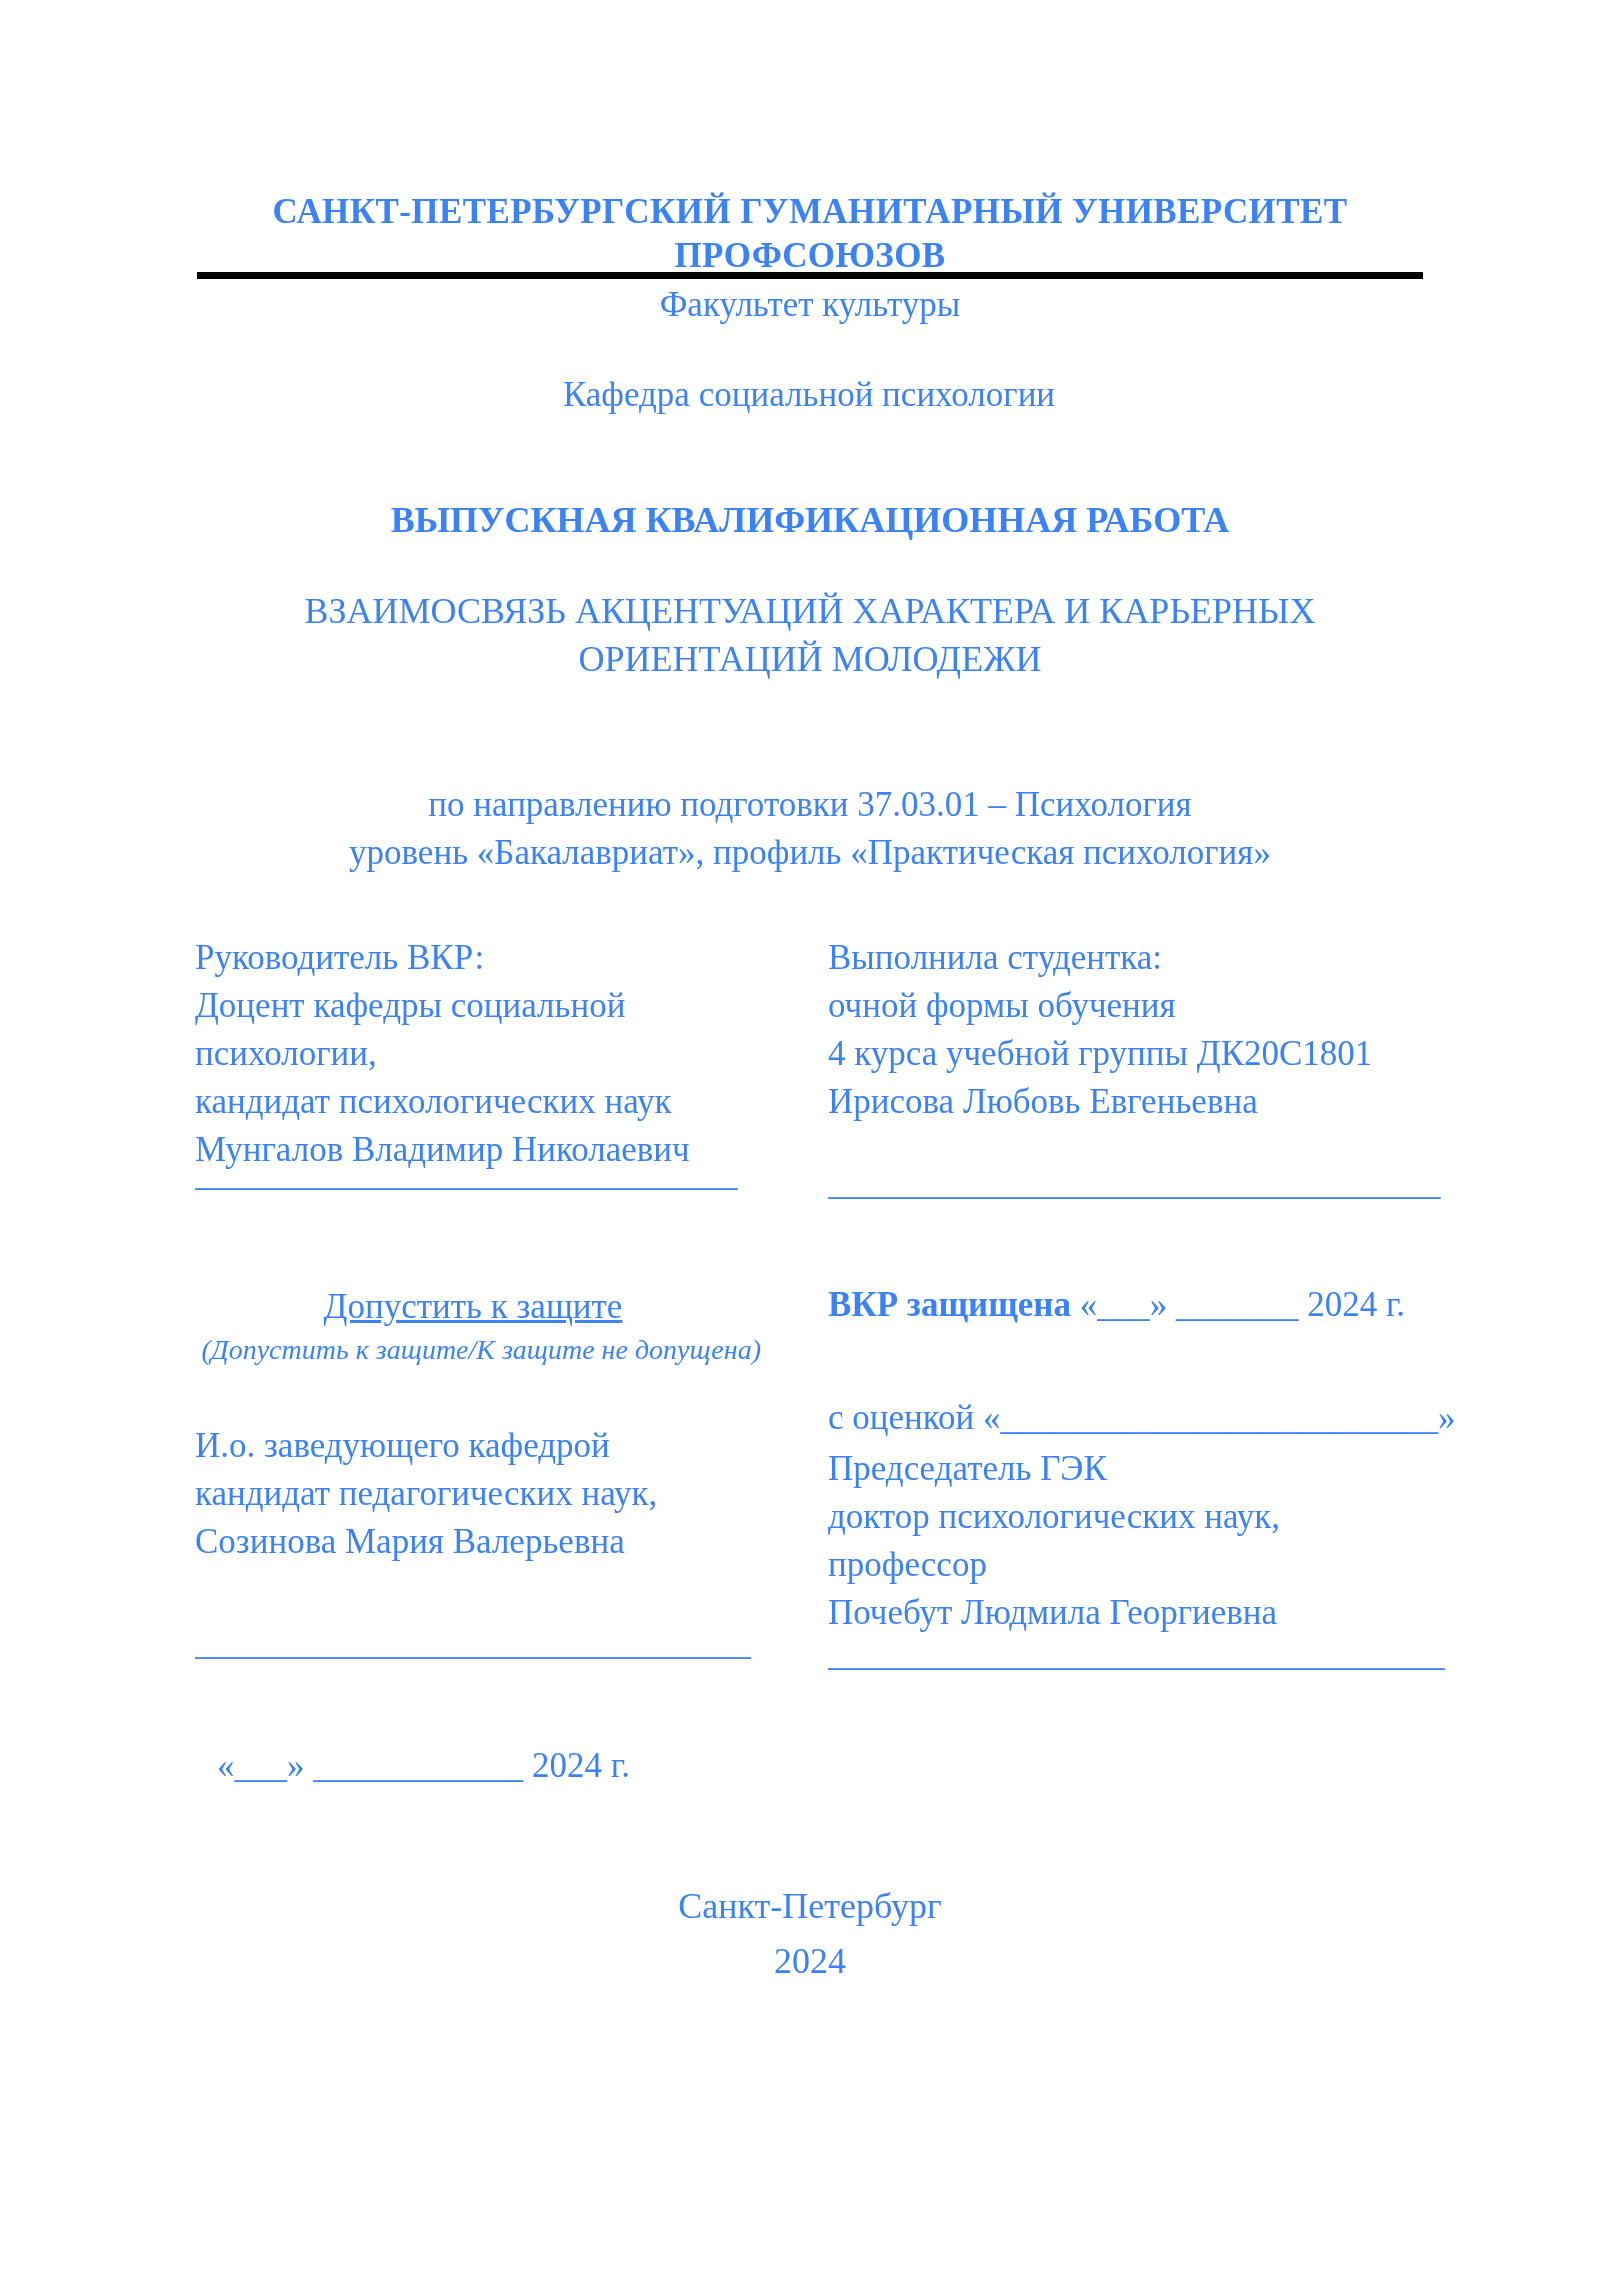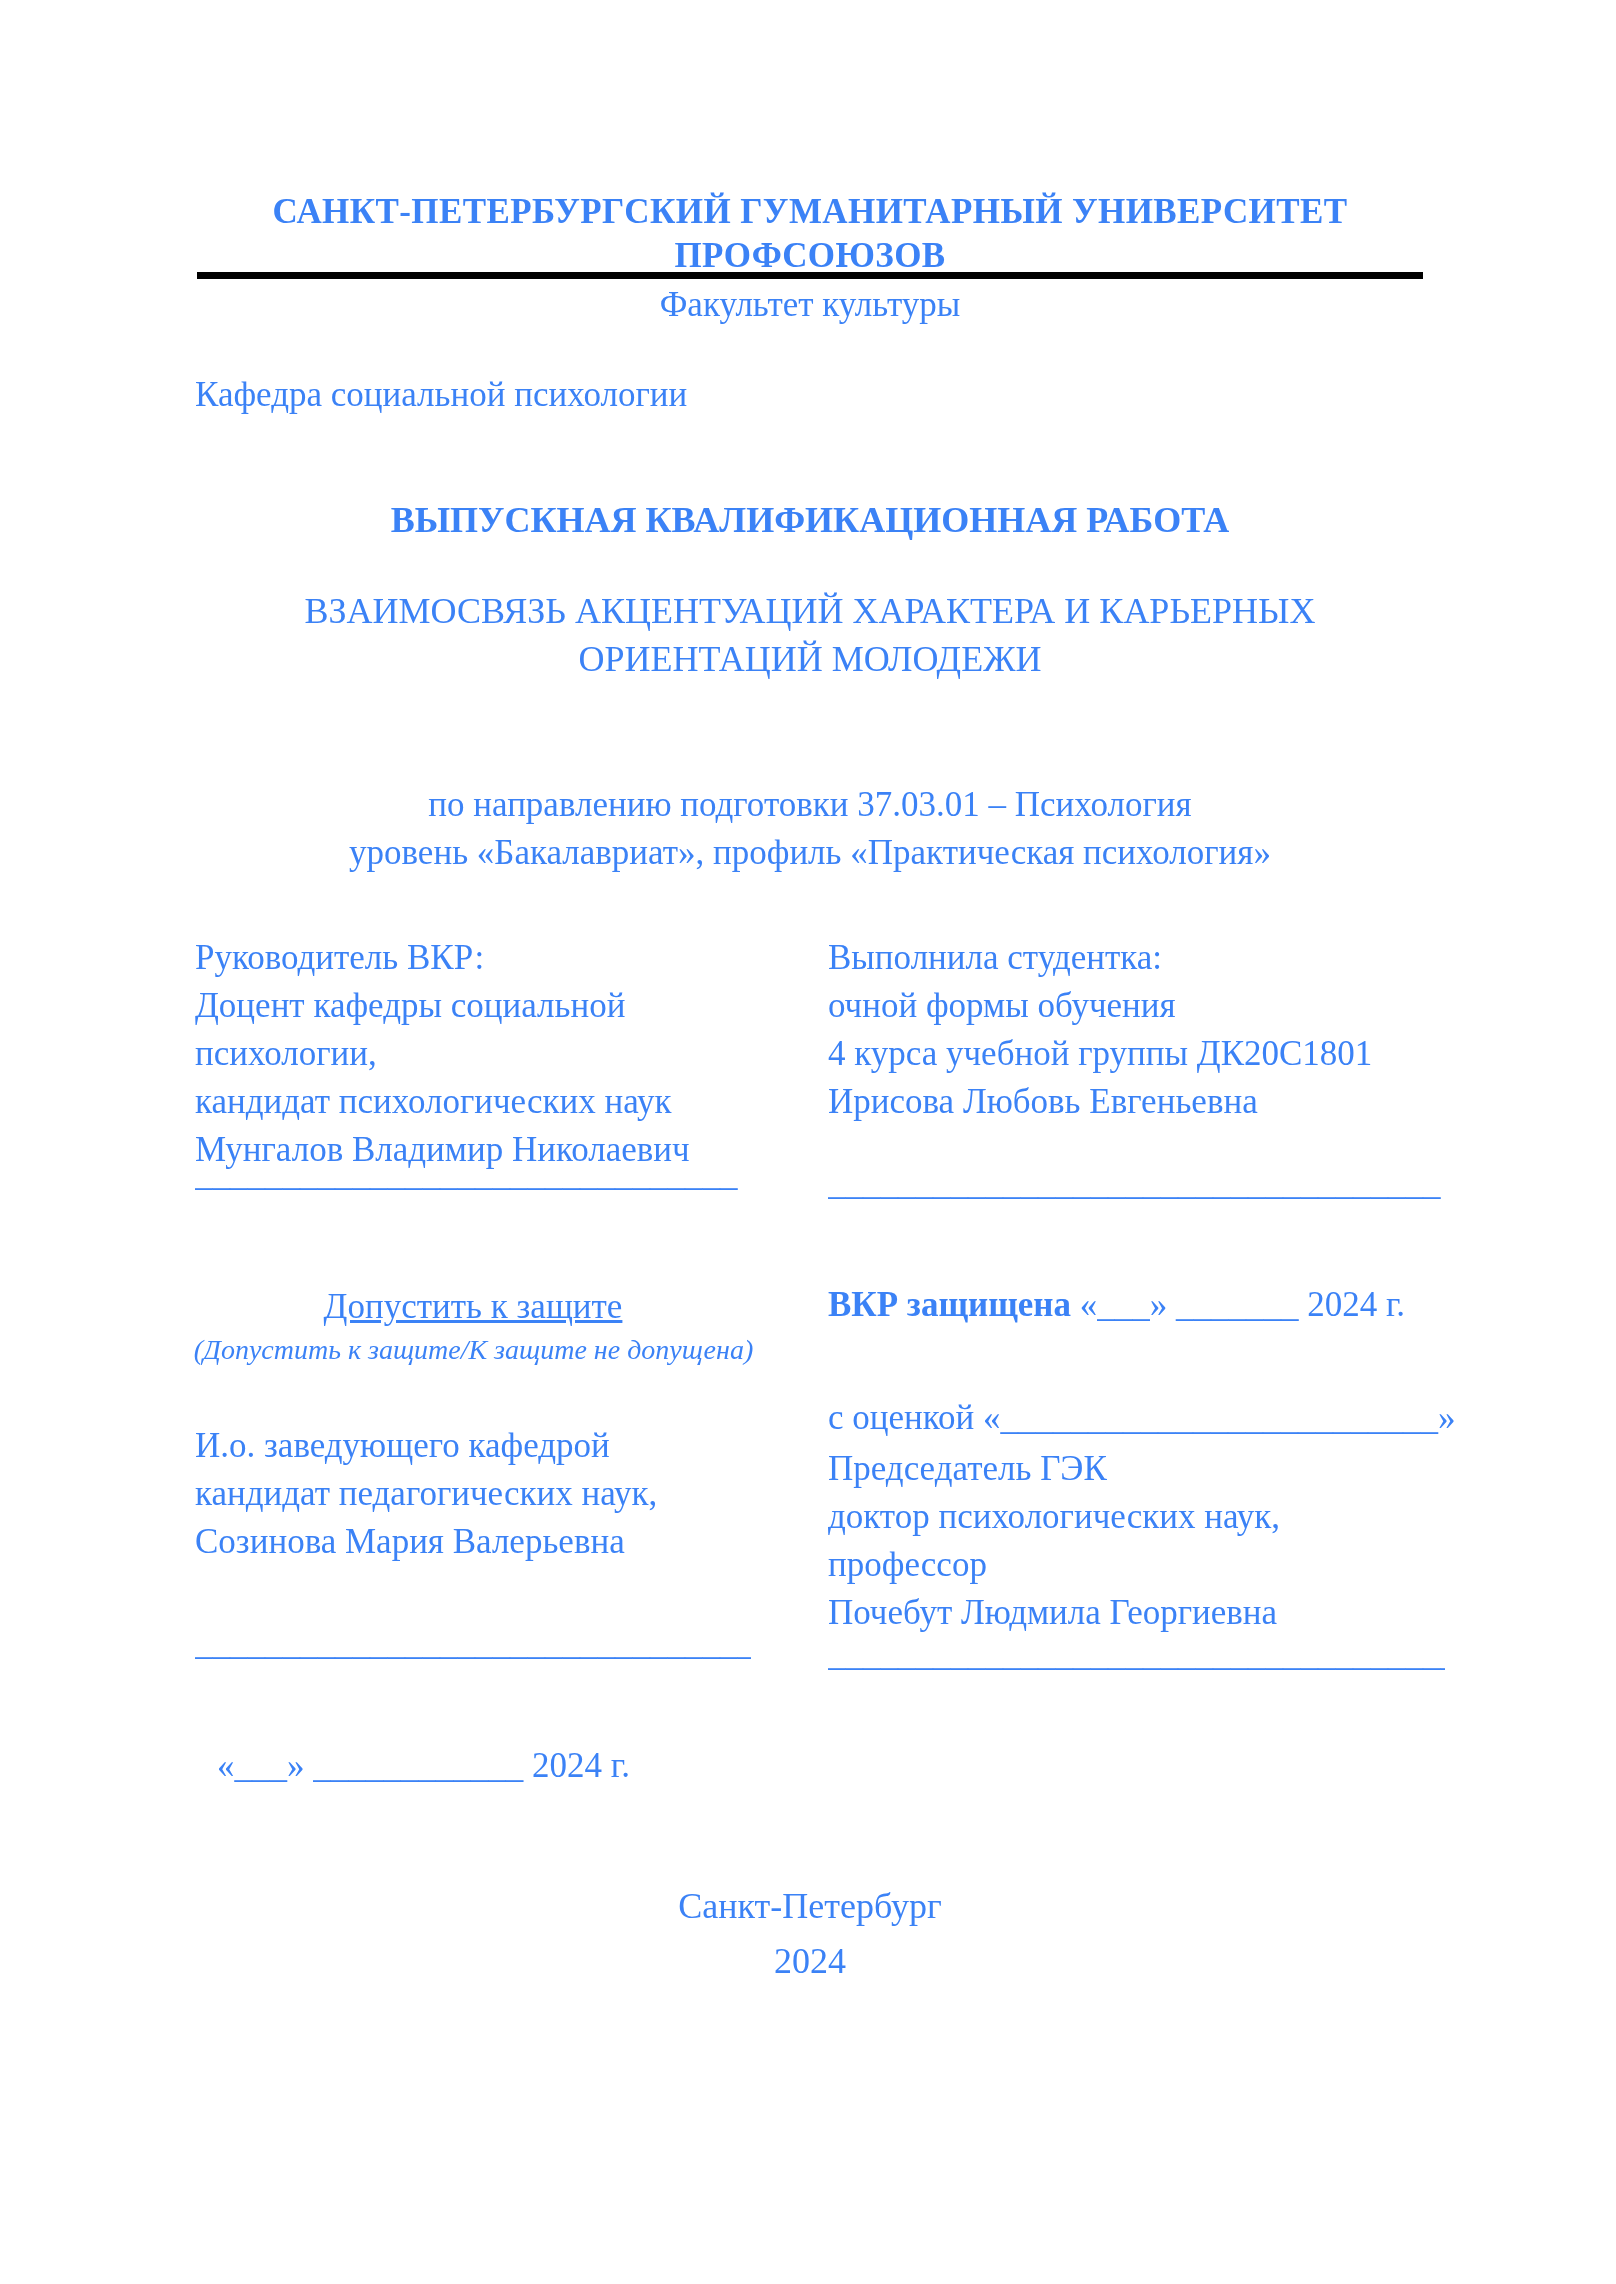--- a/index.html
+++ b/index.html
@@ -12,21 +12,21 @@
     width: 1529px;
     height: 2284px;
     background: #ffffff;
     color: #3b82f6;
     font-family: Liberation Serif, serif;
     overflow: hidden;
   }
   .abs { position: absolute; }
   .content { left: 195px; width: 1230px; }
   .center { text-align: center; }
-  .right { text-align: left; }
+  .right { text-align: center; }
   .b { font-weight: bold; }
   .txt { font-size: 35px; line-height: 1; white-space: nowrap; }
   .txt-c { font-size: 35px; line-height: 1; }
   .hdr { font-size: 35px; line-height: 1; letter-spacing: 0.4px; }
   .big { font-size: 36px; }
   .block { font-size: 35px; line-height: 48px; white-space: nowrap; }
   .rule {
     background: #000000;
     height: 7px;
   }
@@ -75,21 +75,21 @@
     <div>Выполнила студентка:</div>
     <div>очной формы обучения</div>
     <div>4 курса учебной группы ДК20С1801</div>
     <div>Ирисова Любовь Евгеньевна</div>
   </div>
 
   <div class="abs col-left sig" style="top:1156px;">_______________________________</div>
   <div class="abs col-right sig" style="top:1165px;">___________________________________</div>
 
   <div class="abs col-left center txt-c ul" style="top:1289px;">Допустить к защите</div>
-  <div class="abs center note it" style="top:1336px; left:186px; width:575px;">(Допустить к защите/К защите не допущена)</div>
+  <div class="abs center note it" style="top:1336px; left:186px; width:575px;text-align:right;">(Допустить к защите/К защите не допущена)</div>
 
   <div class="abs col-left block" style="top:1422px;">
     <div>И.о. заведующего кафедрой</div>
     <div>кандидат педагогических наук,</div>
     <div>Созинова Мария Валерьевна</div>
   </div>
 
   <div class="abs col-right txt" style="top:1287px;">
     <span class="b">ВКР защищена</span><span> «___» _______ 2024 г.</span>
   </div>

